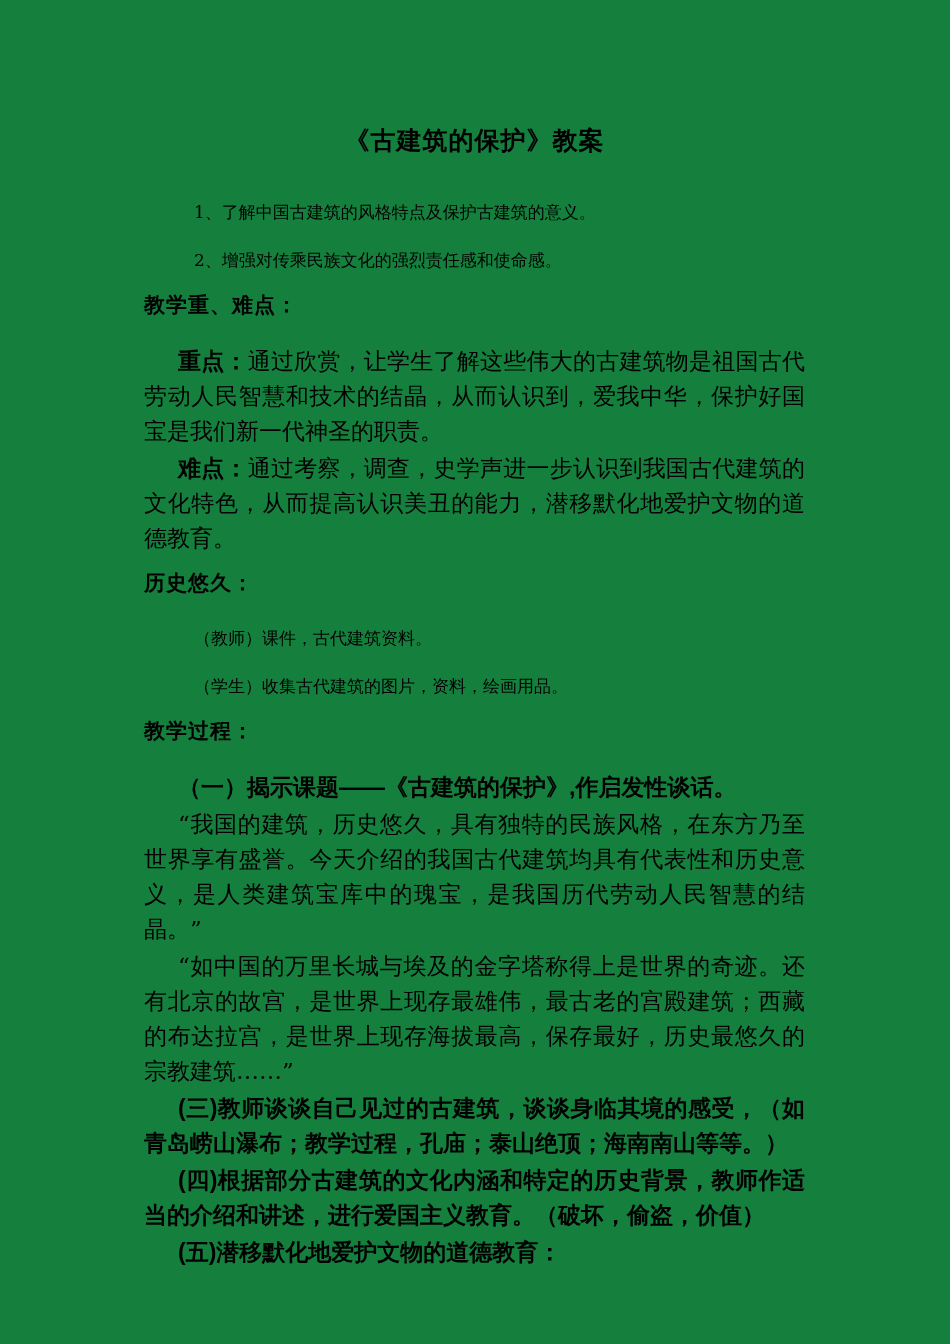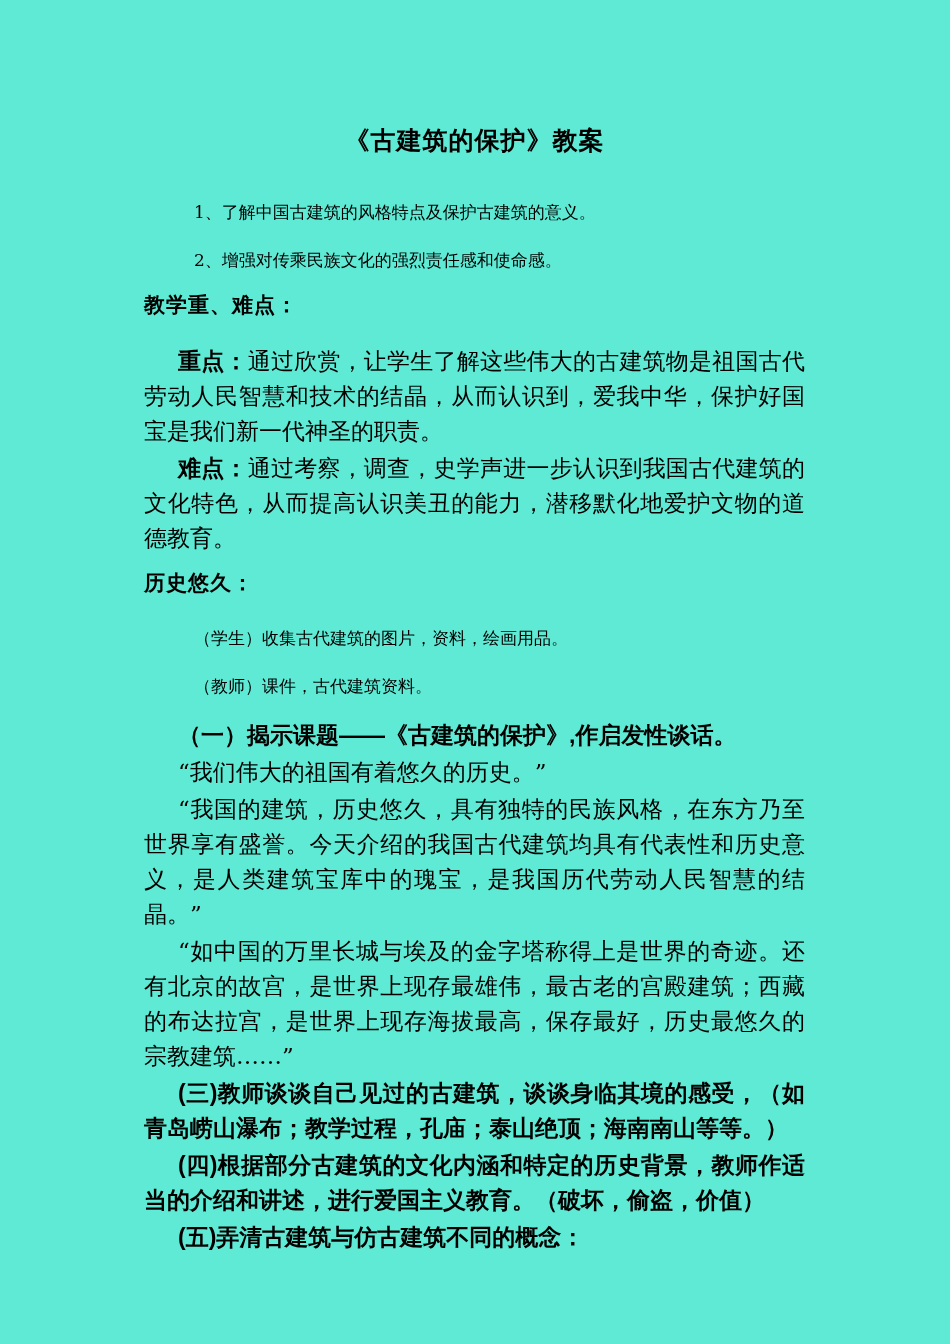--- a/index.html
+++ b/index.html
@@ -5,21 +5,21 @@
   html, body {
     margin: 0;
     padding: 0;
     background: #ffffff;
   }
   .page {
     position: relative;
     width: 950px;
     height: 1344px;
     margin: 0 auto;
-    background: #5eead4;
+    background: #15803d;
     box-sizing: border-box;
     padding: 126px 145px 40px 144px;
     color: #000000;
     font-family: "DejaVu Serif", "Liberation Serif", serif;
     overflow: hidden;
   }
   .doc-title {
     margin: 0 0 40px 0;
     font-family: "DejaVu Sans", "Liberation Sans", sans-serif;
     font-weight: bold;
@@ -75,27 +75,27 @@
   </section>
 
   <section class="sec">
     <h2 class="sec-h">教学重、难点：</h2>
     <p class="para"><span class="plabel">重点：</span><span>通过欣赏，让学生了解这些伟大的古建筑物是祖国古代劳动人民智慧和技术的结晶，从而认识到，爱我中华，保护好国宝是我们新一代神圣的职责。</span></p>
     <p class="para"><span class="plabel">难点：</span><span>通过考察，调查，史学声进一步认识到我国古代建筑的文化特色，从而提高认识美丑的能力，潜移默化地爱护文物的道德教育。</span></p>
   </section>
 
   <section class="sec">
     <h2 class="sec-h">历史悠久：</h2>
+    <p class="item-line">（教师）课件，古代建筑资料。</p>
     <p class="item-line">（学生）收集古代建筑的图片，资料，绘画用品。</p>
-    <p class="item-line">（教师）课件，古代建筑资料。</p>
   </section>
 
   <section class="sec">
+    <h2 class="sec-h">教学过程：</h2>
     <p class="para step-bold">（一）揭示课题——《古建筑的保护》,作启发性谈话。</p>
-    <p class="para">“我们伟大的祖国有着悠久的历史。”</p>
     <p class="para">“我国的建筑，历史悠久，具有独特的民族风格，在东方乃至世界享有盛誉。今天介绍的我国古代建筑均具有代表性和历史意义，是人类建筑宝库中的瑰宝，是我国历代劳动人民智慧的结晶。”</p>
     <p class="para">“如中国的万里长城与埃及的金字塔称得上是世界的奇迹。还有北京的故宫，是世界上现存最雄伟，最古老的宫殿建筑；西藏的布达拉宫，是世界上现存海拔最高，保存最好，历史最悠久的宗教建筑……”</p>
     <p class="para step-bold">(三)教师谈谈自己见过的古建筑，谈谈身临其境的感受，（如青岛崂山瀑布；教学过程，孔庙；泰山绝顶；海南南山等等。）</p>
     <p class="para step-bold">(四)根据部分古建筑的文化内涵和特定的历史背景，教师作适当的介绍和讲述，进行爱国主义教育。（破坏，偷盗，价值）</p>
-    <p class="para step-bold">(五)弄清古建筑与仿古建筑不同的概念：</p>
+    <p class="para step-bold">(五)潜移默化地爱护文物的道德教育：</p>
   </section>
 
 </div>
 
 </body></html>

